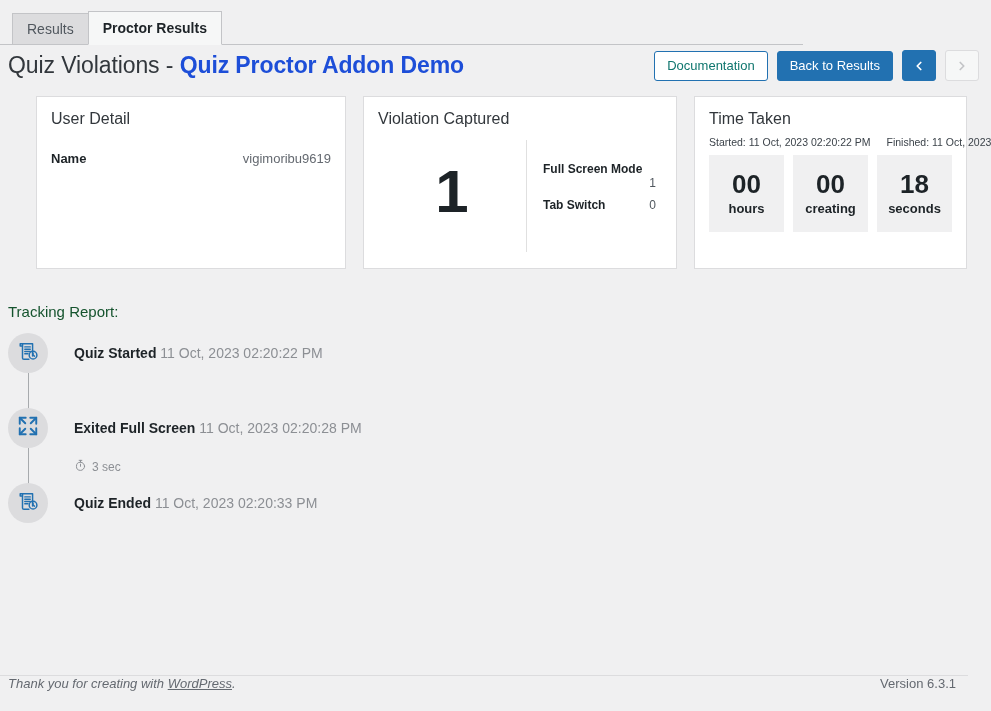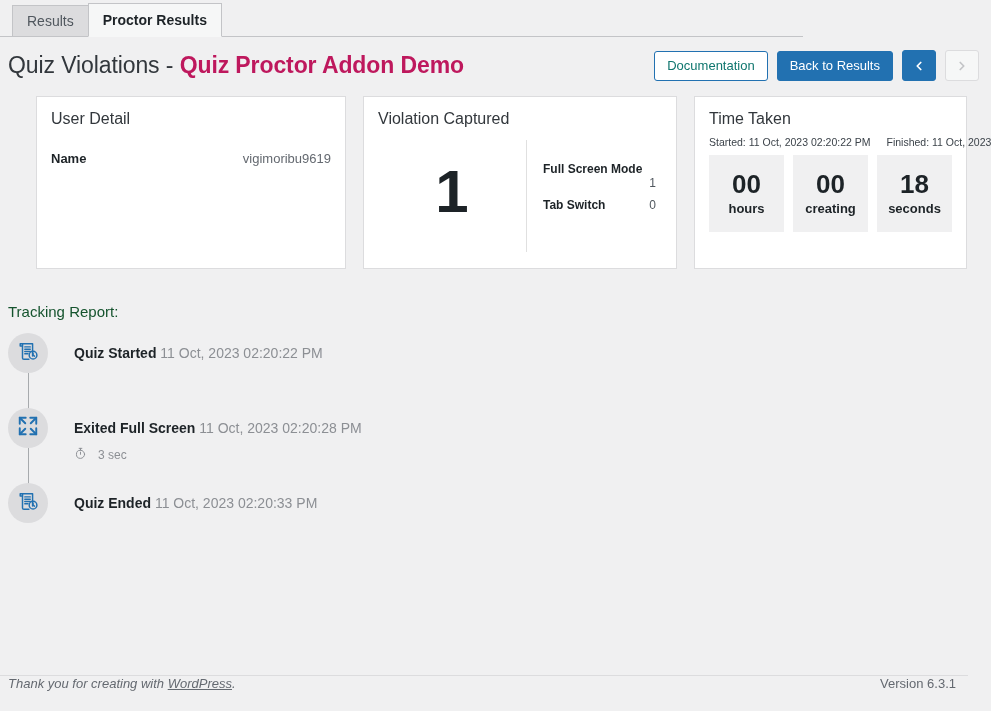--- a/index.html
+++ b/index.html
@@ -13,21 +13,21 @@
     background: #f0f0f1;
     font-family: "Liberation Sans", sans-serif;
     color: #1d2327;
     overflow: hidden;
     position: relative;
   }
 
   
   .tab-bar {
     position: absolute;
-    top: 0; left: 0;
+    top: 8px; left: 0;
     width: 803px;
     height: 37px;
     background: #f0f0f1;
     border-bottom: 1px solid #c3c4c7;
     padding-left: 12px;
     display: flex;
     align-items: flex-end;
   }
   .tab {
     height: 31px;
@@ -66,21 +66,21 @@
     align-items: center;
     justify-content: space-between;
   }
   .page-title {
     font-size: 23px;
     font-weight: normal;
     color: #32373c;
     white-space: nowrap;
     letter-spacing: -0.1px;
   }
-  .page-title b { font-weight: bold; color: #be185d; }
+  .page-title b { font-weight: bold; color: #1d4ed8; }
 
   .header-actions {
     display: flex;
     align-items: center;
     gap: 9px;
   }
   .btn {
     font-family: "Liberation Sans", sans-serif;
     font-size: 13px;
     line-height: 1;
@@ -287,22 +287,22 @@
     color: #1d2327;
   }
   .tl-time {
     font-size: 14px;
     color: #8c8f94;
     font-weight: normal;
   }
   .tl-dur {
     display: flex;
     align-items: center;
-    gap: 11px;
-    margin-top: 10px;
+    gap: 5px;
+    margin-top: 22px;
     font-size: 12px;
     color: #8c8f94;
   }
 
   
   .footer {
     position: absolute;
     left: 0; bottom: 0;
     width: 968px;
     height: 36px;

